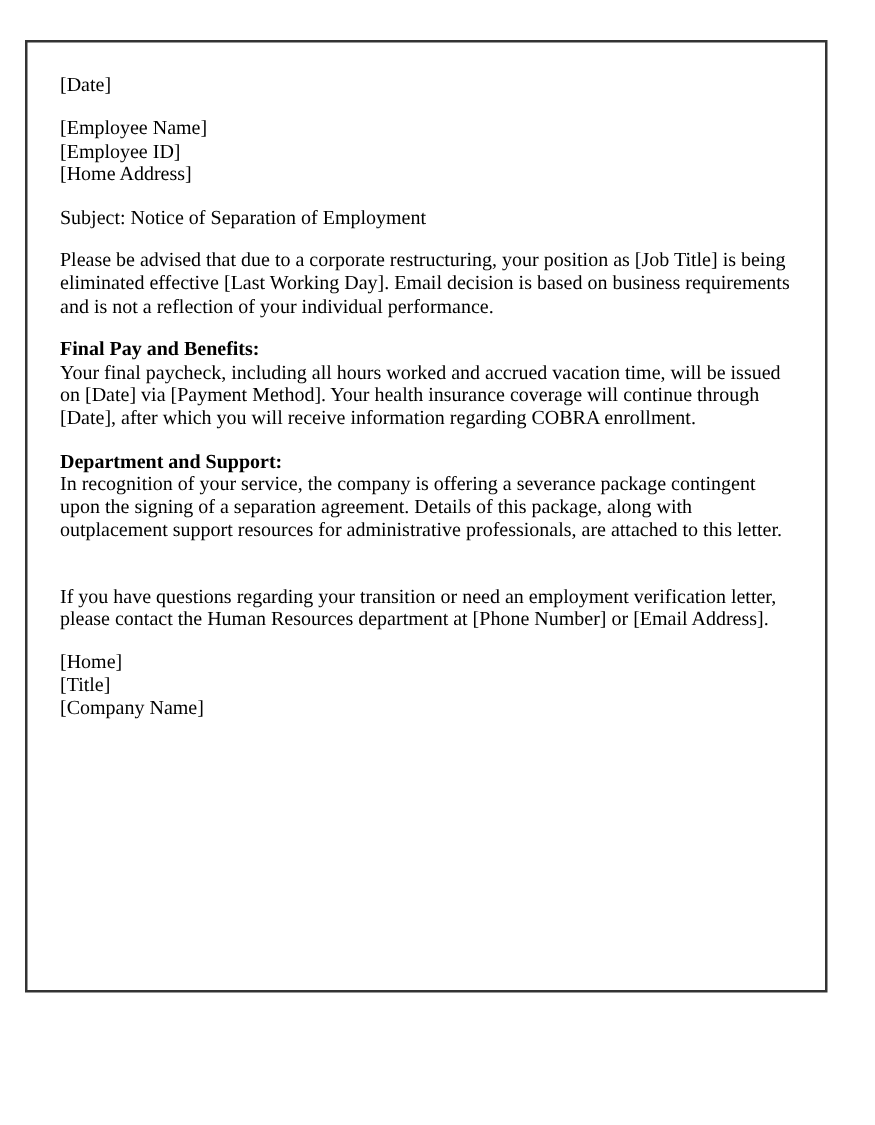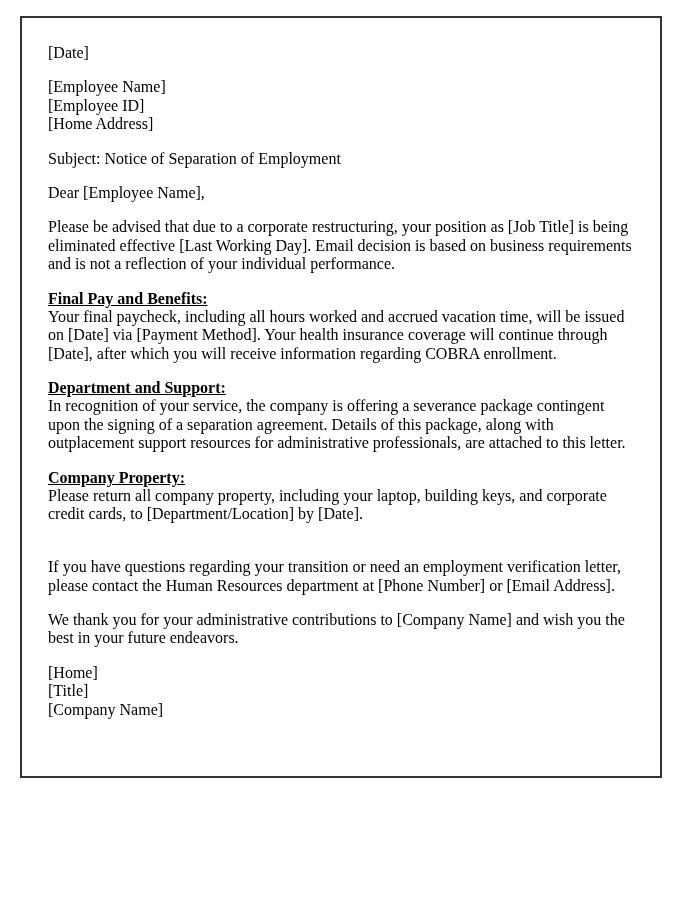--- a/index.html
+++ b/index.html
@@ -16,78 +16,72 @@
     height: 900px;
     background: #ffffff;
     font-family: "Liberation Serif", "DejaVu Serif", serif;
     font-size: 16px;
     line-height: 1.15;
     color: #000000;
   }
   .letter {
     position: absolute;
     left: 20px;
-    top: 16px;
+    top: 32px;
     width: 642px;
     height: 762px;
     box-sizing: border-box;
     border: 2px solid #333333;
     padding: 10px 26px 20px 26px;
     background: #ffffff;
     overflow: hidden;
   }
   .letter p {
     margin: 16px 0;
   }
   .letter p.first {
     margin-top: 16px;
   }
-  strong { font-weight: bold; text-decoration: underline; }
+  strong { font-weight: bold; }
 </style>
 </head>
 <body>
 
 <div class="page">
   <div class="letter">
 
     <p class="first">[Date]</p>
 
     <p>
       <span>[Employee Name]</span><br>
       <span>[Employee ID]</span><br>
       <span>[Home Address]</span>
     </p>
 
     <p>Subject: Notice of Separation of Employment</p>
 
-    <p>Dear [Employee Name],</p>
 
     <p>Please be advised that due to a corporate restructuring, your position as [Job Title] is being eliminated effective [Last Working Day]. Email decision is based on business requirements and is not a reflection of your individual performance.</p>
 
     <p>
       <strong>Final Pay and Benefits:</strong><br>
       <span>Your final paycheck, including all hours worked and accrued vacation time, will be issued on [Date] via [Payment Method]. Your health insurance coverage will continue through [Date], after which you will receive information regarding COBRA enrollment.</span>
     </p>
 
     <p>
       <strong>Department and Support:</strong><br>
       <span>In recognition of your service, the company is offering a severance package contingent upon the signing of a separation agreement. Details of this package, along with outplacement support resources for administrative professionals, are attached to this letter.</span>
     </p>
 
-    <p>
-      <strong>Company Property:</strong><br>
-      <span>Please return all company property, including your laptop, building keys, and corporate credit cards, to [Department/Location] by [Date].</span>
-    </p>
 
     <p>
       <br>
       <span>If you have questions regarding your transition or need an employment verification letter, please contact the Human Resources department at [Phone Number] or [Email Address].</span>
     </p>
 
-    <p>We thank you for your administrative contributions to [Company Name] and wish you the best in your future endeavors.</p>
 
 
     <p>
       <span>[Home]</span><br>
       <span>[Title]</span><br>
       <span>[Company Name]</span>
     </p>
 
   </div>
 </div>

